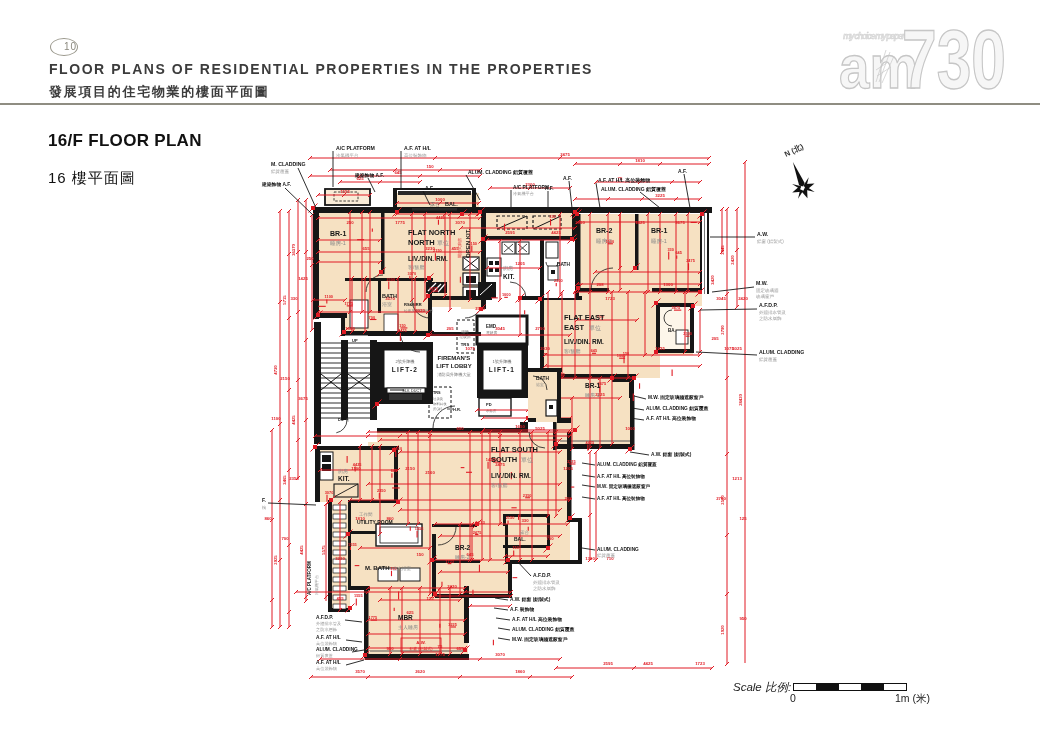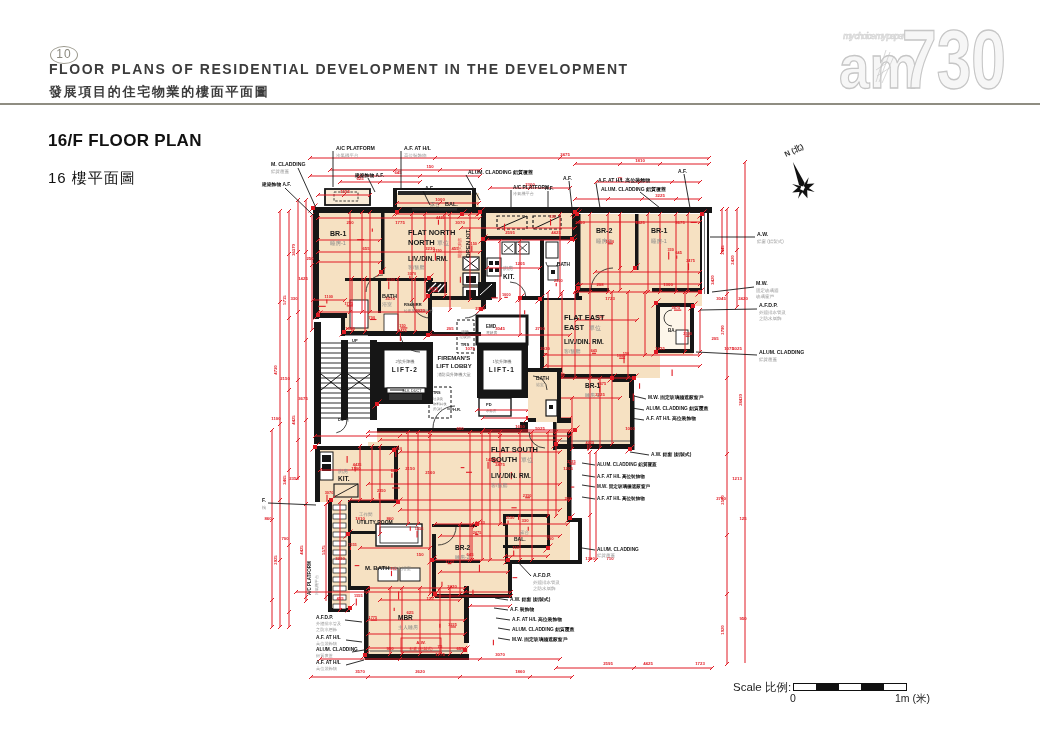--- a/index.html
+++ b/index.html
@@ -4,23 +4,23 @@
 <style>
 html,body{margin:0;padding:0;background:#ffffff;}
 #page{position:relative;width:1040px;height:745px;background:#ffffff;overflow:hidden;
  font-family:"Liberation Sans",sans-serif;}
 .abs{position:absolute;}
 </style>
 </head>
 <body>
 <div id="page">
 
-<div class="abs" style="left:50px;top:38px;width:26px;height:16px;border:1.4px solid #9a988c;border-radius:50%;color:#8b897e;font-size:12px;letter-spacing:1px;text-align:center;line-height:15px;margin-top:8px;">10</div>
-
-<div class="abs" style="left:49px;top:61px;font-size:14px;color:#3c3c3c;letter-spacing:1.55px;font-weight:600;">FLOOR PLANS OF RESIDENTIAL DEVELOPMENT IN THE DEVELOPMENT</div>
+<div class="abs" style="left:50px;top:38px;width:26px;height:16px;border:1.4px solid #9a988c;border-radius:50%;color:#8b897e;font-size:10px;letter-spacing:1px;text-align:right;line-height:15px;">10</div>
+
+<div class="abs" style="left:49px;top:61px;font-size:14px;color:#3c3c3c;letter-spacing:1.55px;font-weight:600;">FLOOR PLANS OF RESIDENTIAL PROPERTIES IN THE PROPERTIES</div>
 
 <div class="abs" style="left:49px;top:83px;font-size:13px;color:#3c3c3c;letter-spacing:1.7px;font-weight:700;text-align:right;">發展項目的住宅物業的樓面平面圖</div>
 
 <div class="abs" style="left:0;top:103px;width:1040px;height:1.6px;background:#8f8d82;"></div>
 
 <div class="abs" style="left:838px;top:20px;width:175px;height:75px;">
 <svg width="175" height="75" viewBox="0 0 175 75">
 <text x="5" y="19" font-family="Liberation Sans, sans-serif" font-size="9" font-weight="bold" font-style="italic" fill="#e4e4e4" stroke="#cccccc" stroke-width="0.35" textLength="62">my choice  my paper</text>
 <text x="1" y="68" font-family="Liberation Sans, sans-serif" font-size="62" font-weight="bold" fill="#f6f6f6" stroke="#c6c6c6" stroke-width="1.3" textLength="79" lengthAdjust="spacingAndGlyphs">am</text>
 <g stroke="#c9c9c9" stroke-width="0.7">
@@ -1390,21 +1390,21 @@
 <path d="M12,1 L3,4 L1,1 L3,-2 Z" fill="#111"></path>
 <path d="M-9,-7 L-2,-2 L-1,0 L-4,0 Z" fill="#111"></path>
 <path d="M9,-7 L4,0 L1,0 L2,-2 Z" fill="#111"></path>
 <path d="M-9,9 L-2,4 L-1,2 L-4,2 Z" fill="#111"></path>
 <path d="M9,9 L4,2 L1,2 L2,4 Z" fill="#111"></path>
 <rect x="-1.8" y="-0.4" width="3.6" height="3.6" fill="#fff" transform="rotate(45)"></rect>
 </g>
 </svg>
 </div>
 
-<div class="abs" style="left:733px;top:680px;font-size:11.5px;color:#222;">Scale 比例:</div>
+<div class="abs" style="left:733px;top:680px;font-size:11.5px;color:#222;font-style:italic;">Scale 比例:</div>
 <div class="abs" style="left:793px;top:683px;width:112px;height:6px;border:1px solid #111;background:#fff;">
 <div style="position:absolute;left:20%;width:20%;height:100%;background:#111;"></div>
 <div style="position:absolute;left:60%;width:20%;height:100%;background:#111;"></div>
 </div>
 
 <div class="abs" style="left:790px;top:692px;font-size:10.5px;color:#222;">0</div>
 
 <div class="abs" style="left:895px;top:692px;font-size:10.5px;color:#222;">1m (米)</div>
 
 </div>

